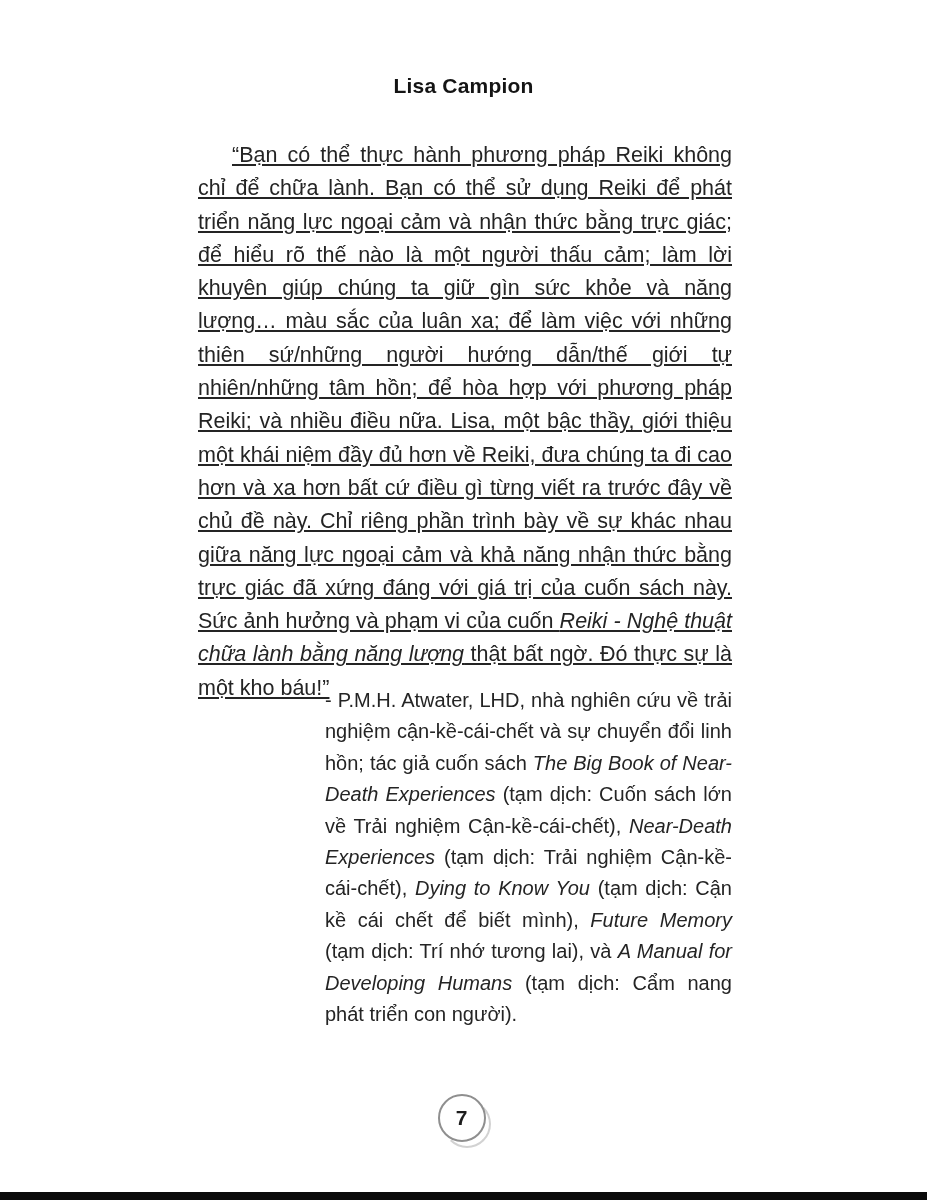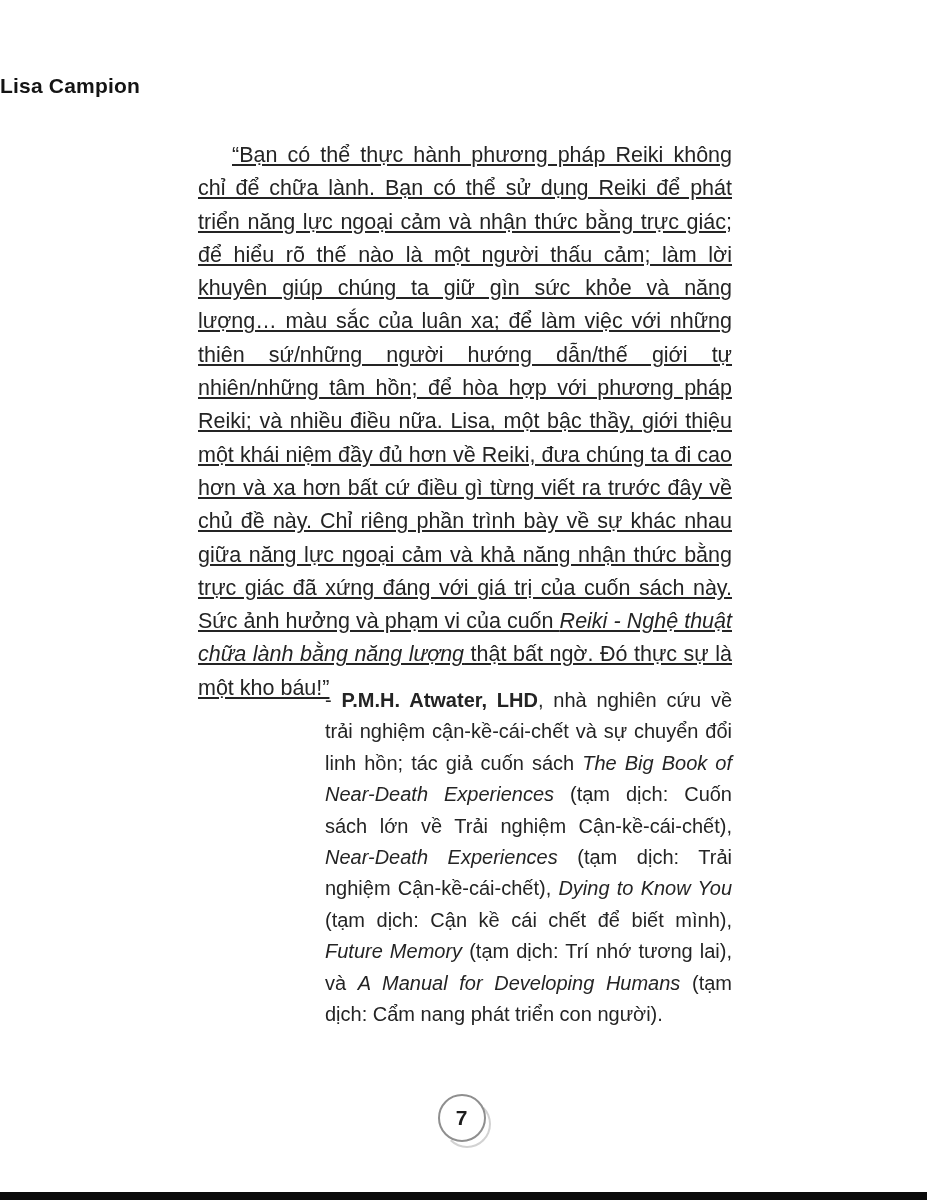--- a/index.html
+++ b/index.html
@@ -14,21 +14,21 @@
     background: #ffffff;
     overflow: hidden;
     font-family: "Liberation Sans", sans-serif;
     color: #222222;
   }
   .running-head {
     position: absolute;
     top: 74px;
     left: 0;
     width: 100%;
-    text-align: left;
+    text-align: center;
     font-size: 21px;
     font-weight: bold;
     letter-spacing: 0.2px;
     color: #141414;
   }
   .quote-para {
     position: absolute;
     top: 139px;
     left: 198px;
     width: 534px;
@@ -45,21 +45,21 @@
     top: 685px;
     left: 325px;
     width: 407px;
     margin: 0;
     font-size: 20px;
     line-height: 31.4px;
     text-align: justify;
     color: #242424;
   }
   .seg-normal { font-style: normal; font-weight: normal; }
-  .seg-bold   { font-weight: bold; }
+  .seg-bold   { font-weight: normal; }
   .seg-italic { font-style: italic; }
   .page-number-ornament {
     position: absolute;
     top: 1094px;
     left: 50%;
     transform: translateX(-50%);
     width: 52px;
     height: 52px;
   }
   .page-number-circle {

